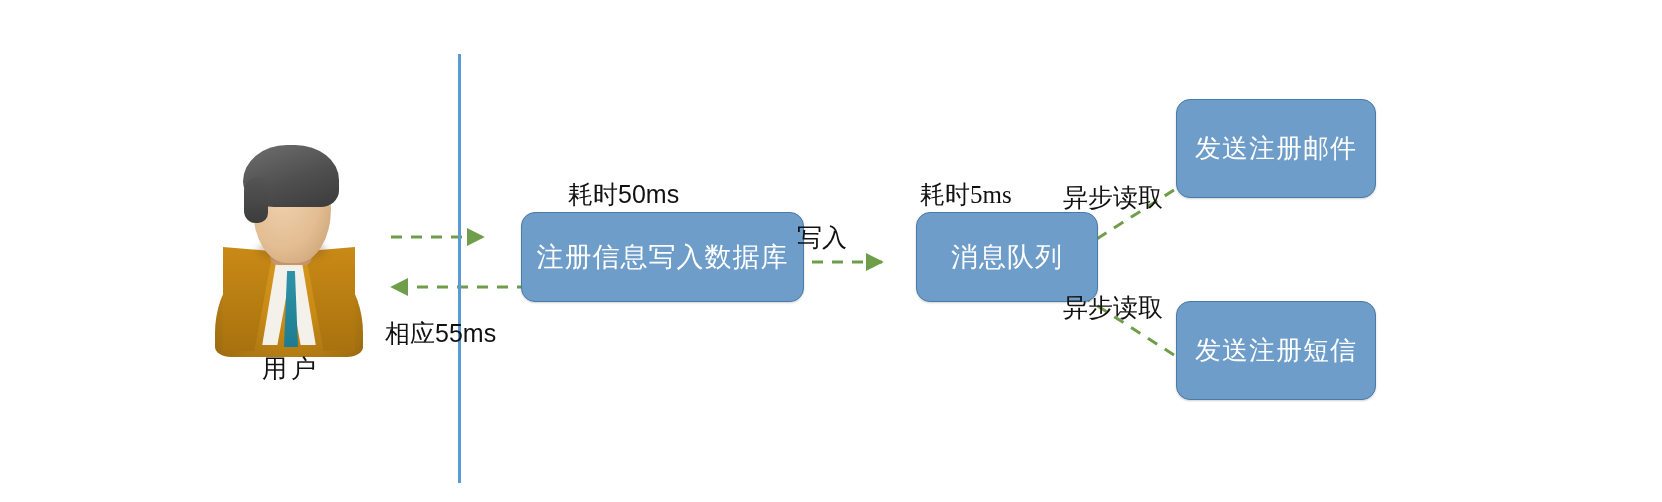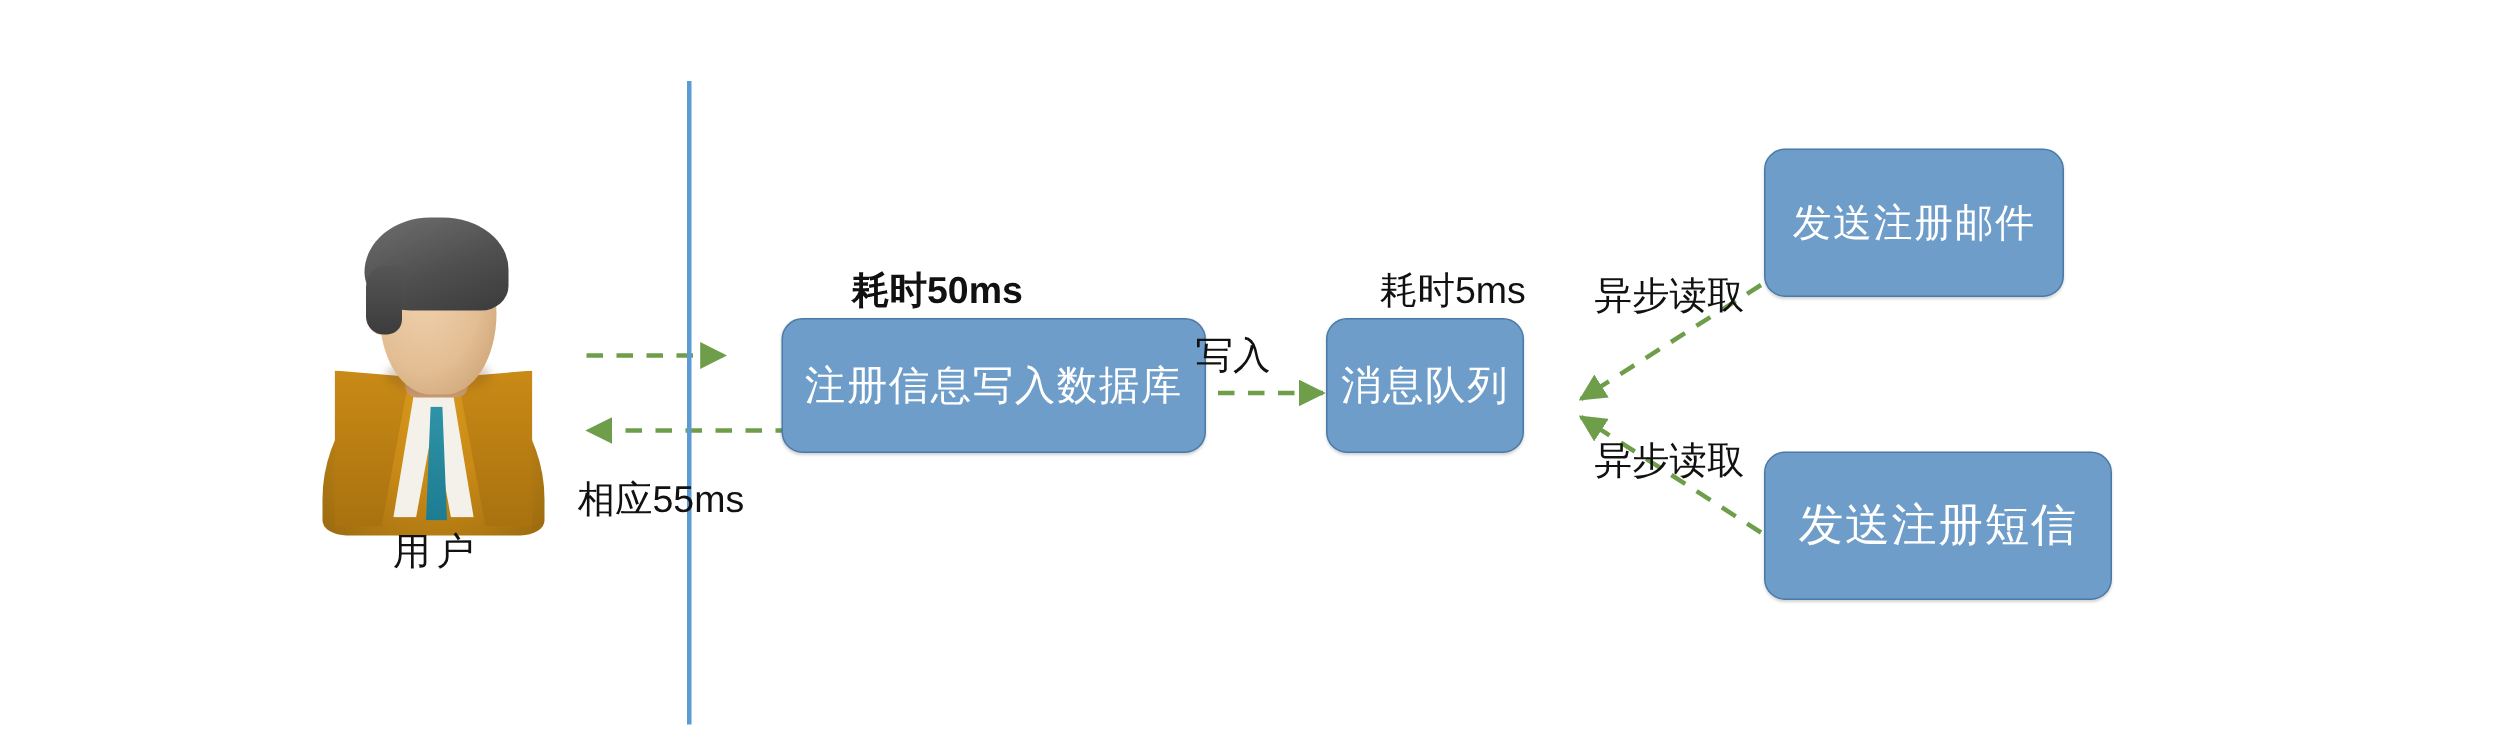--- a/index.html
+++ b/index.html
@@ -34,36 +34,36 @@
     border-radius: 14px;
     color: #ffffff;
     display: flex;
     align-items: center;
     justify-content: center;
     text-align: center;
     letter-spacing: 1px;
     box-shadow: 0 1px 2px rgba(0,0,0,0.18);
   }
   .node-db     { left: 485px; top: 212px; width: 283px; height: 90px;  font-size: 27px; margin-left: 36px; }
-  .node-queue  { left: 884px; top: 212px; width: 132px; height: 90px;  font-size: 27px; font-family: Liberation Serif, serif; }
+  .node-queue  { left: 916px; top: 212px; width: 182px; height: 90px;  font-size: 27px; font-family: Liberation Serif, serif; }
   .node-mail   { left: 1176px; top: 99px;  width: 200px; height: 99px; font-size: 26px; text-align: center; }
-  .node-sms    { left: 1176px; top: 301px; width: 232px; height: 99px; font-size: 30px; }
+  .node-sms    { left: 1176px; top: 301px; width: 200px; height: 99px; font-size: 26px; }
 
   
   .label {
     position: absolute;
     color: #111111;
     font-size: 25px;
     white-space: nowrap;
     line-height: 1;
   }
-  .lbl-cost50  { left: 568px;  top: 182px; font-weight: bold; }
+  .lbl-cost50  { left: 568px;  top: 182px; }
   .lbl-resp55  { left: 385px;  top: 321px; }
   .lbl-write   { left: 797px;  top: 225px; }
-  .lbl-cost5   { left: 920px;  top: 182px; }
+  .lbl-cost5   { left: 920px;  top: 182px; font-family: Liberation Serif, serif; }
   .lbl-async1  { left: 1063px; top: 185px; }
   .lbl-async2  { left: 1063px; top: 295px; }
   .lbl-user    { left: 262px;  top: 356px; font-size: 25px; letter-spacing: 4px; }
 
   
   .boundary-line {
     position: absolute;
     left: 458px;
     top: 54px;
     width: 3px;

